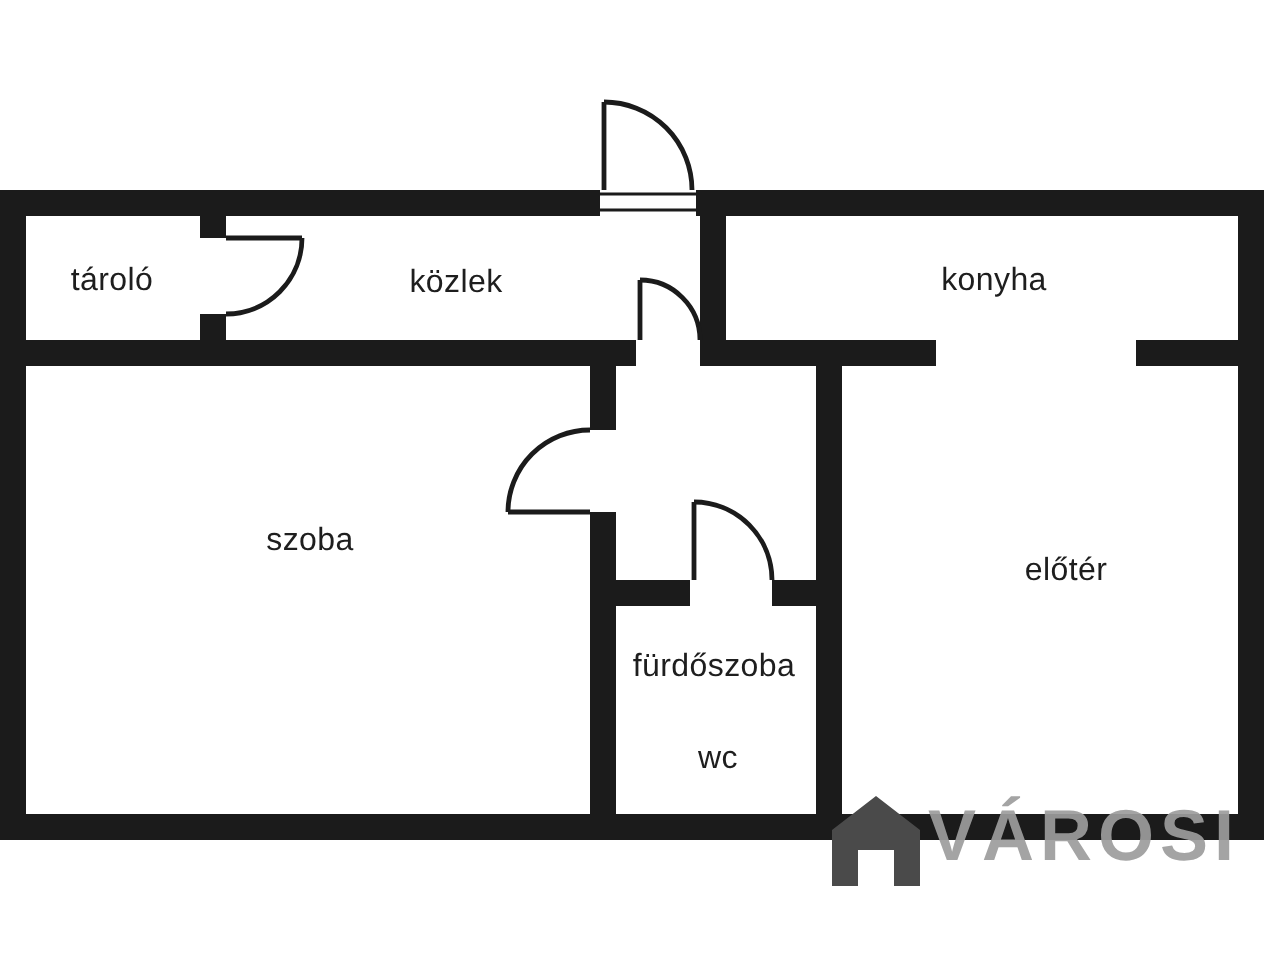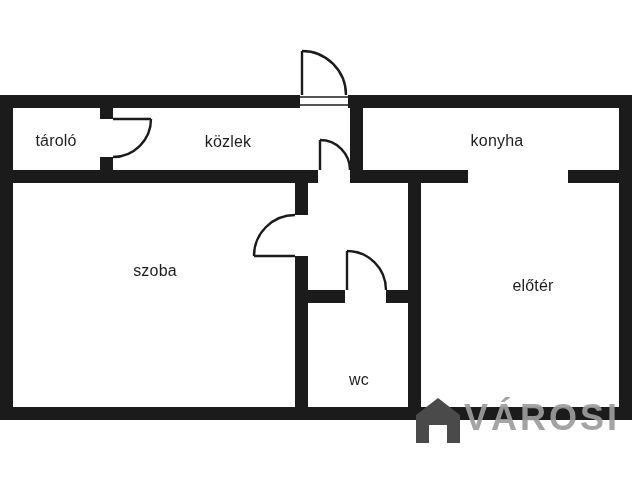--- a/index.html
+++ b/index.html
@@ -76,20 +76,21 @@
 
   <div class="room-label" style="left:228px; top:142px;">közlek</div>
 
   <div class="room-label" style="left:497px; top:141px;">konyha</div>
 
   <div class="room-label" style="left:155px; top:271px;">szoba</div>
 
 
   <div class="room-label" style="left:533px; top:286px;">előtér</div>
 
+  <div class="room-label" style="left:357px; top:334px;">fürdőszoba</div>
 
   <div class="room-label" style="left:359px; top:380px;">wc</div>
 
   <svg class="watermark-icon" width="52" height="52" viewBox="0 0 52 52">
     <path d="M 4 49 L 4 21 L 26 4 L 48 21 L 48 49 L 35 49 L 35 31 L 17 31 L 17 49 Z" fill="#4a4a4a"></path>
   </svg>
   <div class="watermark-text">VÁROSI</div>
 
 </div>
 

